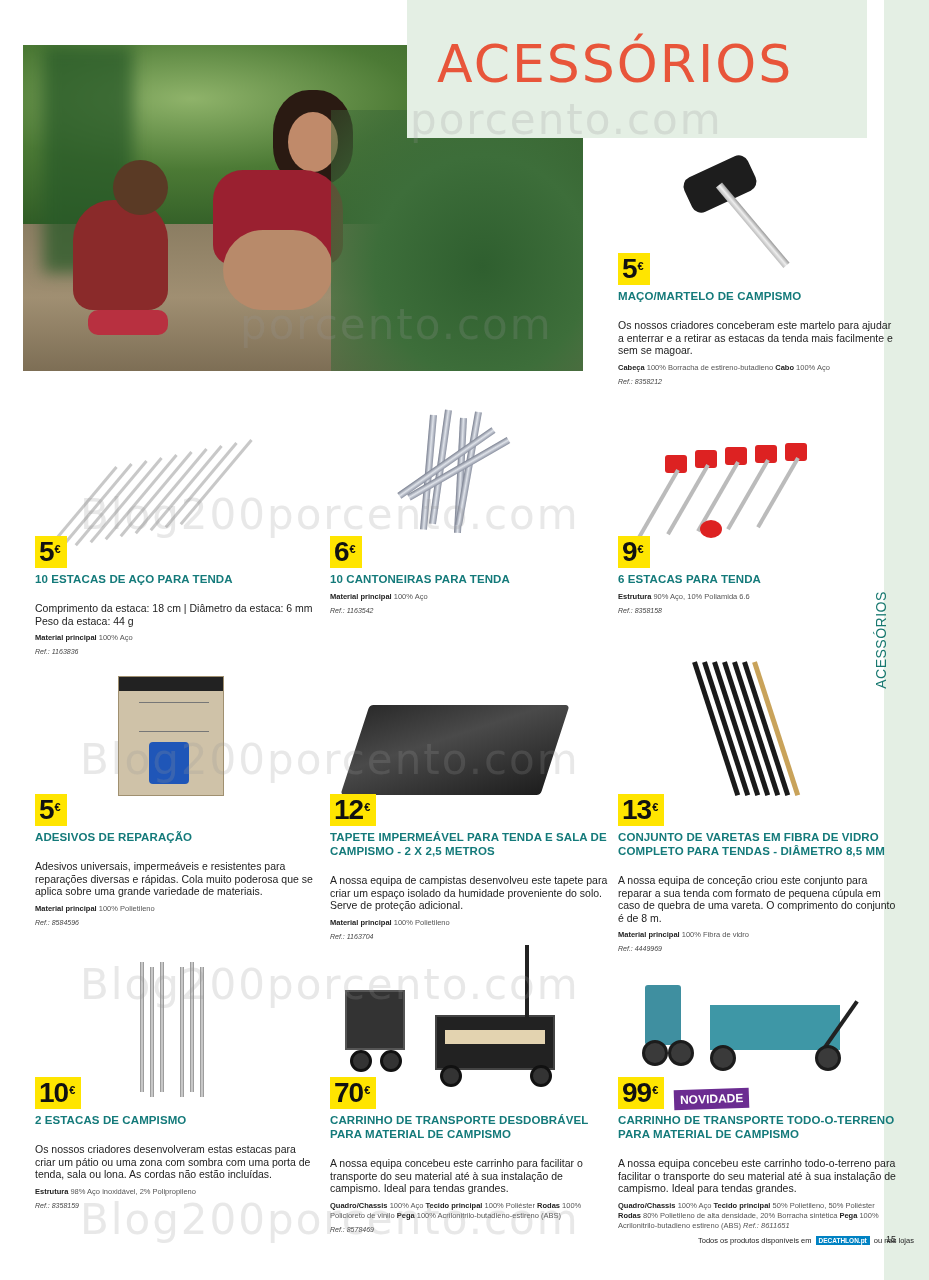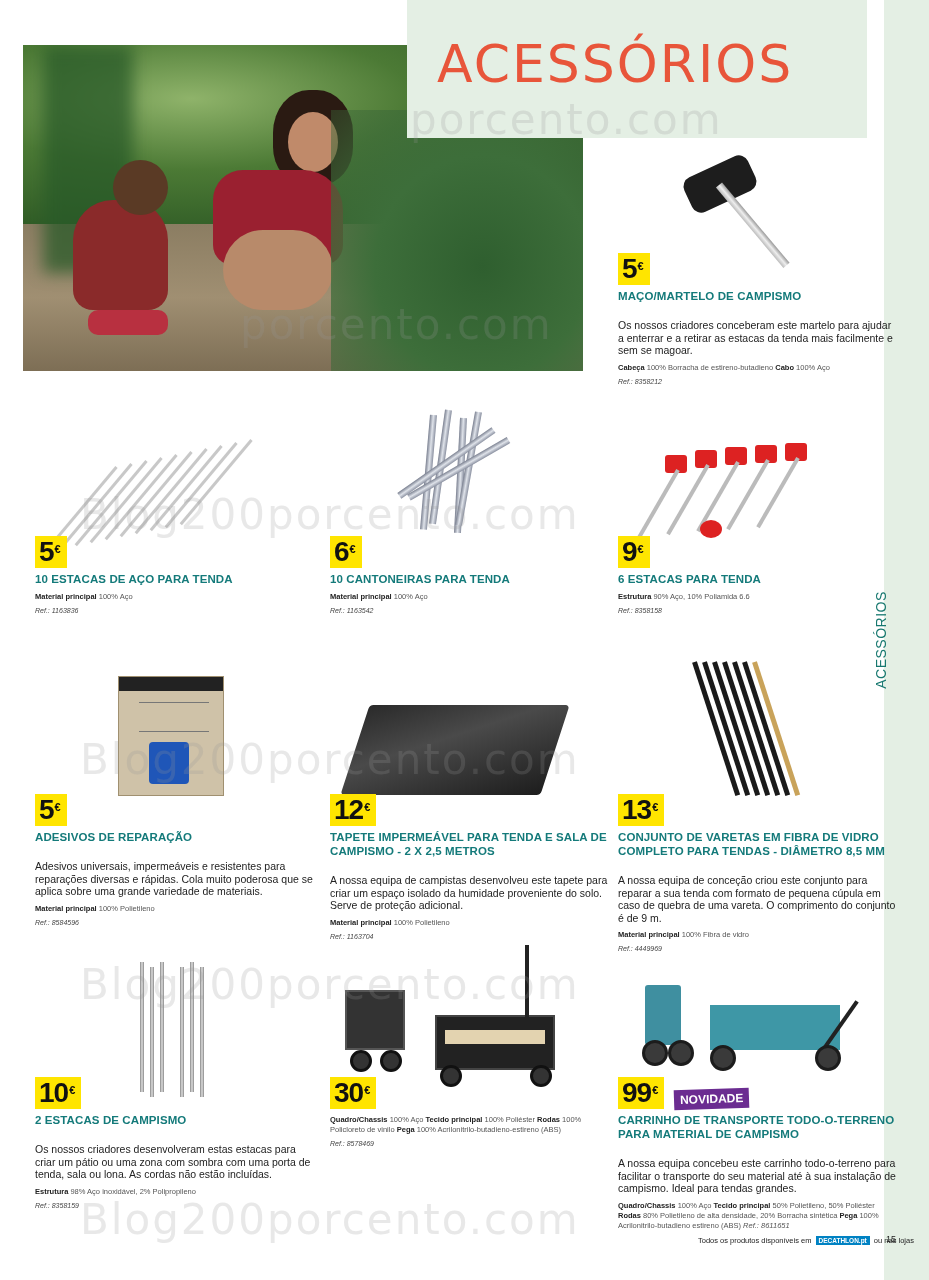--- a/index.html
+++ b/index.html
@@ -206,20 +206,21 @@
   <div class="price"><span>5</span><sup>€</sup></div>
   <div class="pname">MAÇO/MARTELO DE CAMPISMO</div>
   <div class="pdesc">Os nossos criadores conceberam este martelo para ajudar a enterrar e a retirar as estacas da tenda mais facilmente e sem se magoar.</div>
   <div class="pmat"><b>Cabeça</b> <span>100% Borracha de estireno-butadieno</span> <b>Cabo</b> <span>100% Aço</span></div>
   <div class="pref">Ref.: 8358212</div>
 </div>
 
 <div class="product" style="left:35px;top:536px;">
   <div class="price"><span>5</span><sup>€</sup></div>
   <div class="pname">10 ESTACAS DE AÇO PARA TENDA</div>
+  <div class="pdesc">Comprimento da estaca: 18 cm | Diâmetro da estaca: 6 mm Peso da estaca: 44 g</div>
   <div class="pmat"><b>Material principal</b> <span>100% Aço</span></div>
   <div class="pref">Ref.: 1163836</div>
 </div>
 
 <div class="product" style="left:330px;top:536px;">
   <div class="price"><span>6</span><sup>€</sup></div>
   <div class="pname">10 CANTONEIRAS PARA TENDA</div>
   <div class="pmat"><b>Material principal</b> <span>100% Aço</span></div>
   <div class="pref">Ref.: 1163542</div>
 </div>
@@ -243,35 +244,37 @@
   <div class="price"><span>12</span><sup>€</sup></div>
   <div class="pname">TAPETE IMPERMEÁVEL PARA TENDA E SALA DE CAMPISMO - 2 X 2,5 METROS</div>
   <div class="pdesc">A nossa equipa de campistas desenvolveu este tapete para criar um espaço isolado da humidade proveniente do solo. Serve de proteção adicional.</div>
   <div class="pmat"><b>Material principal</b> <span>100% Polietileno</span></div>
   <div class="pref">Ref.: 1163704</div>
 </div>
 
 <div class="product" style="left:618px;top:794px;">
   <div class="price"><span>13</span><sup>€</sup></div>
   <div class="pname">CONJUNTO DE VARETAS EM FIBRA DE VIDRO COMPLETO PARA TENDAS - DIÂMETRO 8,5 MM</div>
-  <div class="pdesc">A nossa equipa de conceção criou este conjunto para reparar a sua tenda com formato de pequena cúpula em caso de quebra de uma vareta. O comprimento do conjunto é de 9 m.</div>
+  <div class="pdesc">A nossa equipa de conceção criou este conjunto para reparar a sua tenda com formato de pequena cúpula em caso de quebra de uma vareta. O comprimento do conjunto é de 8 m.</div>
   <div class="pmat"><b>Material principal</b> <span>100% Fibra de vidro</span></div>
   <div class="pref">Ref.: 4449969</div>
 </div>
 
 <div class="product" style="left:35px;top:1077px;">
   <div class="price"><span>10</span><sup>€</sup></div>
   <div class="pname">2 ESTACAS DE CAMPISMO</div>
   <div class="pdesc">Os nossos criadores desenvolveram estas estacas para criar um pátio ou uma zona com sombra com uma porta de tenda, sala ou lona. As cordas não estão incluídas.</div>
   <div class="pmat"><b>Estrutura</b> <span>98% Aço inoxidável, 2% Polipropileno</span></div>
   <div class="pref">Ref.: 8358159</div>
 </div>
 
 <div class="product" style="left:330px;top:1077px;">
-  <div class="price"><span>30</span><sup>€</sup></div>
+  <div class="price"><span>70</span><sup>€</sup></div>
+  <div class="pname">CARRINHO DE TRANSPORTE DESDOBRÁVEL PARA MATERIAL DE CAMPISMO</div>
+  <div class="pdesc">A nossa equipa concebeu este carrinho para facilitar o transporte do seu material até à sua instalação de campismo. Ideal para tendas grandes.</div>
   <div class="pmat"><b>Quadro/Chassis</b> <span>100% Aço</span> <b>Tecido principal</b> <span>100% Poliéster</span> <b>Rodas</b> <span>100% Policloreto de vinilo</span> <b>Pega</b> <span>100% Acrilonitrilo-butadieno-estireno (ABS)</span></div>
   <div class="pref">Ref.: 8578469</div>
 </div>
 
 <div class="product" style="left:618px;top:1077px;">
   <div>
     <div class="price"><span>99</span><sup>€</sup></div><span class="badge-new">NOVIDADE</span>
   </div>
   <div class="pname">CARRINHO DE TRANSPORTE TODO-O-TERRENO PARA MATERIAL DE CAMPISMO</div>
   <div class="pdesc">A nossa equipa concebeu este carrinho todo-o-terreno para facilitar o transporte do seu material até à sua instalação de campismo. Ideal para tendas grandes.</div>

